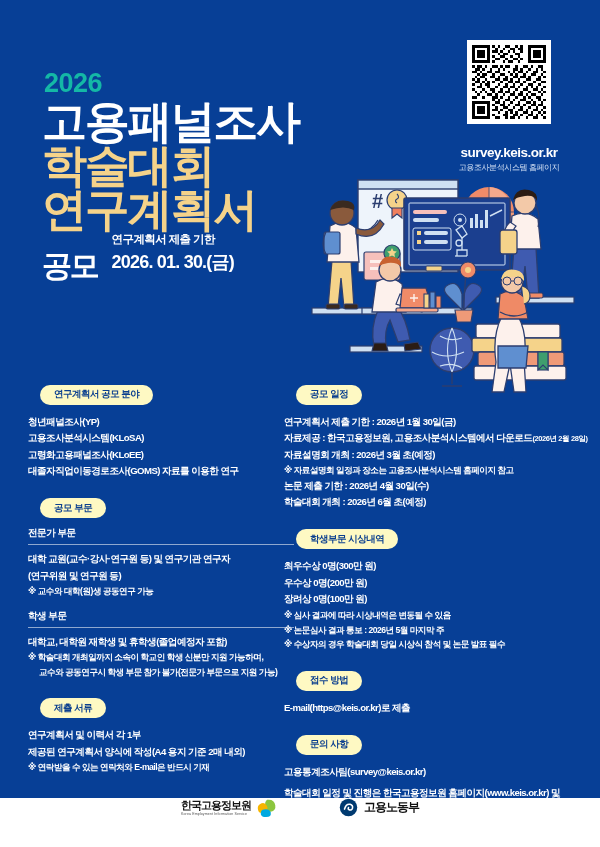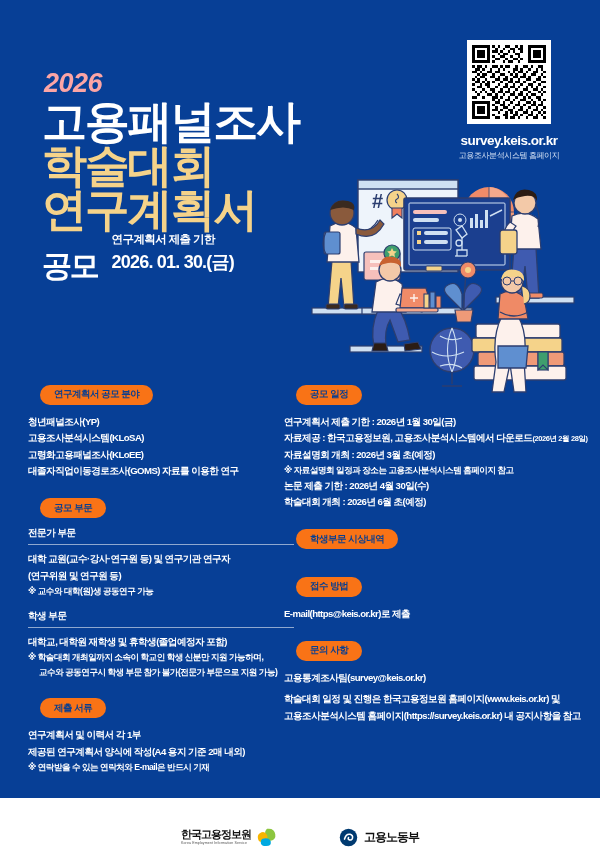--- a/index.html
+++ b/index.html
@@ -12,21 +12,21 @@
     position:relative;
     overflow:hidden;
     -webkit-font-smoothing:antialiased;
   }
   .poster { position:relative; width:600px; height:847px; background:#073f96; }
 
   
   .header { position:absolute; left:0; top:0; width:600px; height:380px; }
   .year {
     position:absolute; left:44px; top:68px;
-    font-size:27px; font-weight:bold; color:#fca5a5; letter-spacing:-0.5px;font-style:italic;
+    font-size:27px; font-weight:bold; color:#14b8a6; letter-spacing:-0.5px;
   }
   .title-block { position:absolute; left:42px; top:100px; width:340px; }
   .t-line { font-weight:bold; letter-spacing:-2.2px; line-height:0.98; }
   .t-white { color:#ffffff; font-size:45px; }
   .t-yellow { color:#f5d38a; font-size:45px; }
   .t-gongmo { color:#ffffff; font-size:30px; }
   .t-row { display:flex; align-items:flex-end; gap:14px; }
   .deadline-wrap { padding-bottom:6px; }
   .deadline-label {
     font-size:11.5px; font-weight:bold; color:#ffffff;
@@ -36,35 +36,35 @@
     font-size:18px; font-weight:bold; color:#ffffff; letter-spacing:-0.8px;
   }
 
   
   .qr-block { position:absolute; right:26px; top:40px; width:130px; text-align:center; }
   .qr-box {
     width:84px; height:84px; margin:0 auto; background:#ffffff; padding:5px;
   }
   .qr-canvas { width:100%; height:100%; display:block; }
   .qr-url {
-    margin-top:9px; font-size:13.5px; font-weight:bold; color:#ffffff; letter-spacing:-0.5px;
+    margin-top:21px; font-size:13.5px; font-weight:bold; color:#ffffff; letter-spacing:-0.5px;
   }
   .qr-sub { margin-top:2px; font-size:8px; color:#d5e2f5; letter-spacing:-0.4px; }
 
   
   .illus { position:absolute; left:300px; top:160px; width:300px; height:235px; }
   .illus svg { display:block; width:100%; height:100%; }
 
   
   .col-left  { position:absolute; left:28px;  top:383px; width:266px; }
   .col-right { position:absolute; left:284px; top:383px; width:290px; }
 
   .section { margin-bottom:17px; }
   .pill {
-    display:inline-block; background:#f97316; color:#0b3f8f;
+    display:inline-block; background:#fef9c3; color:#0b3f8f;
     font-size:9.5px; font-weight:bold; letter-spacing:-0.5px;
     padding:3.5px 14px; border-radius:11px; margin-bottom:9px;
   }
   .pill-wrap { text-align:left; padding-left:12px; }
 
   .body-txt {
     font-size:9.6px; color:#ffffff; letter-spacing:-0.55px;
     line-height:1.72; font-weight:bold;
   }
   .row { white-space:nowrap; }
@@ -75,21 +75,21 @@
   .subhead {
     font-size:9.6px; font-weight:bold; color:#ffffff;
     letter-spacing:-0.5px; margin-bottom:4px;
   }
   .rule { height:1px; background:rgba(255,255,255,0.55); margin:0 0 6px 0; }
   .sub-block { margin-bottom:11px; }
 
   
   .footer {
     position:absolute; left:0; bottom:0; width:600px; height:49px;
-    background:#ffffff; display:flex; align-items:flex-end; justify-content:center; gap:60px;
+    background:#ffffff; display:flex; align-items:flex-start; justify-content:center; gap:60px;
   }
   .logo { display:flex; align-items:center; gap:6px; }
   .keis-text { display:flex; flex-direction:column; line-height:1; }
   .keis-ko { font-size:11px; font-weight:bold; color:#111111; letter-spacing:-1px; }
   .keis-en { font-size:3.6px; color:#555555; letter-spacing:0.1px; margin-top:2px; }
   .keis-mark { width:22px; height:20px; }
   .moel-mark { width:19px; height:19px; }
   .moel-text { font-size:12px; font-weight:bold; color:#111111; letter-spacing:-1px; }
 </style>
 </head>
@@ -578,20 +578,28 @@
         <div class="row small-note">※ 자료설명회 일정과 장소는 고용조사분석시스템 홈페이지 참고</div>
         <div class="row">논문 제출 기한 : 2026년 4월 30일(수)</div>
         <div class="row">학술대회 개최 : 2026년 6월 초(예정)</div>
       </div>
     </div>
 
     <div class="section">
       <div class="pill-wrap">
         <span class="pill">학생부문 시상내역</span>
       </div>
+      <div class="body-txt">
+        <div class="row">최우수상 0명(300만 원)</div>
+        <div class="row">우수상 0명(200만 원)</div>
+        <div class="row">장려상 0명(100만 원)</div>
+        <div class="row small-note">※ 심사 결과에 따라 시상내역은 변동될 수 있음</div>
+        <div class="row small-note">※ 논문심사 결과 통보 : 2026년 5월 마지막 주</div>
+        <div class="row small-note">※ 수상자의 경우 학술대회 당일 시상식 참석 및 논문 발표 필수</div>
+      </div>
     </div>
 
     <div class="section">
       <div class="pill-wrap">
         <span class="pill">접수 방법</span>
       </div>
       <div class="body-txt">
         <div class="row">E-mail(https@keis.or.kr)로 제출</div>
       </div>
     </div>

